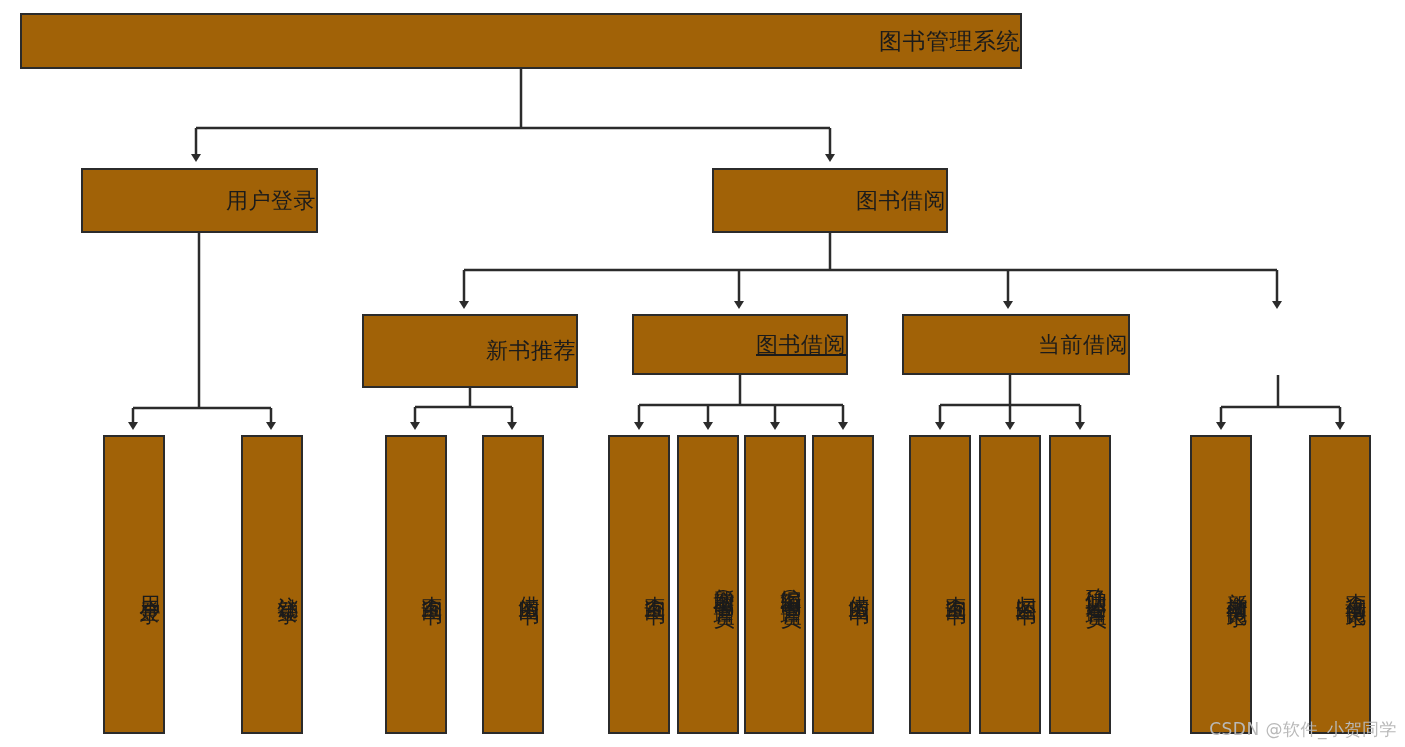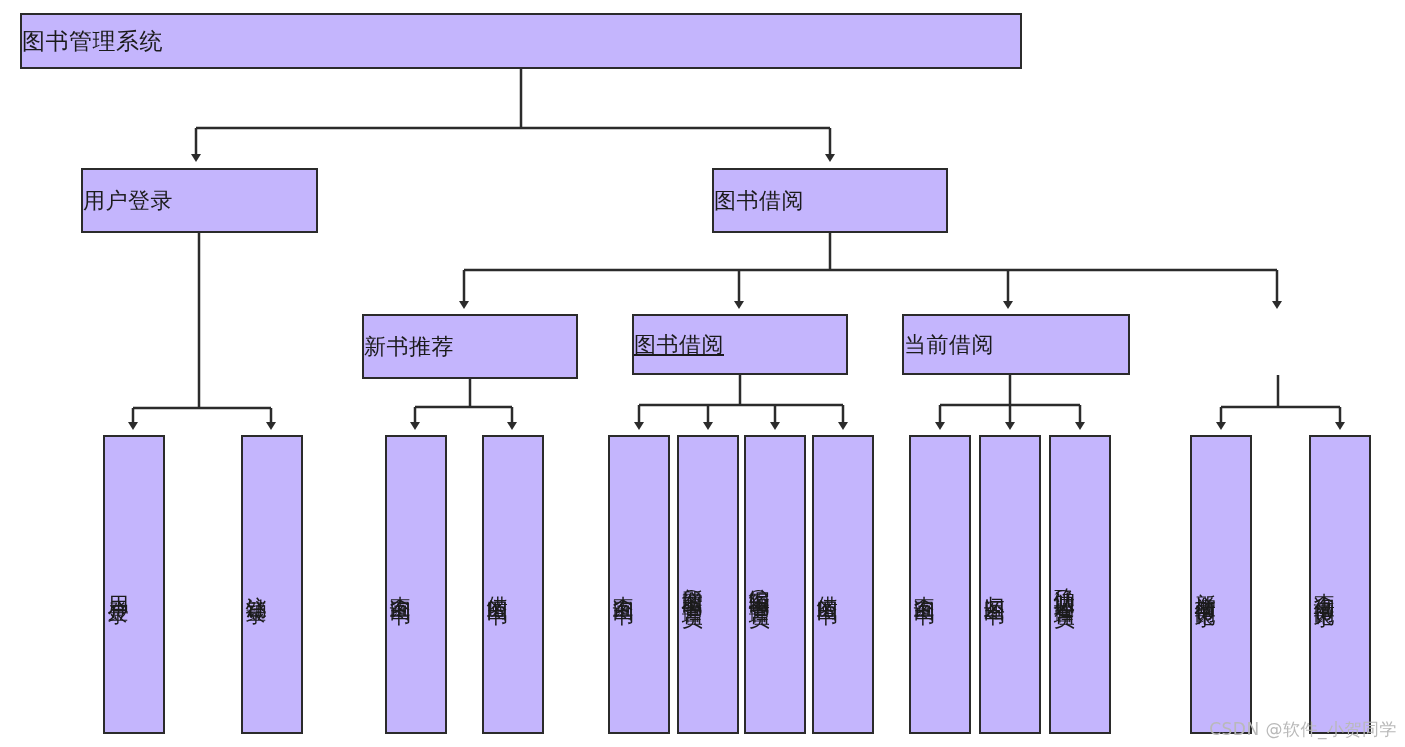--- a/index.html
+++ b/index.html
@@ -20,24 +20,24 @@
     left: 0;
     top: 0;
     width: 1405px;
     height: 747px;
     pointer-events: none;
   }
   .node {
     position: absolute;
     box-sizing: border-box;
     border: 2.5px solid #2b2b2b;
-    background: #c4b5fd;
+    background: #a16207;
     display: flex;
     align-items: center;
-    justify-content: flex-start;
+    justify-content: flex-end;
     color: #1b1b1b;
   }
   .node .label {
     font-size: 22px;
     line-height: 1.25;
     letter-spacing: 0.5px;
     white-space: nowrap;
   }
   .node.vertical .label {
     writing-mode: vertical-rl;
@@ -116,21 +116,21 @@
     <span class="label">图书管理系统</span>
   </div>
 
   <div class="node" style="left:81px; top:168px; width:237px; height:65px;">
     <span class="label">用户登录</span>
   </div>
   <div class="node" style="left:712px; top:168px; width:236px; height:65px;">
     <span class="label">图书借阅</span>
   </div>
 
-  <div class="node" style="left:362px; top:314px; width:216px; height:65px;">
+  <div class="node" style="left:362px; top:314px; width:216px; height:74px;">
     <span class="label">新书推荐</span>
   </div>
   <div class="node" style="left:632px; top:314px; width:216px; height:61px;text-decoration:underline;">
     <span class="label">图书借阅</span>
   </div>
   <div class="node" style="left:902px; top:314px; width:228px; height:61px;">
     <span class="label">当前借阅</span>
   </div>
 
   <div class="node vertical" style="left:103px; top:435px; width:62px; height:299px;">

